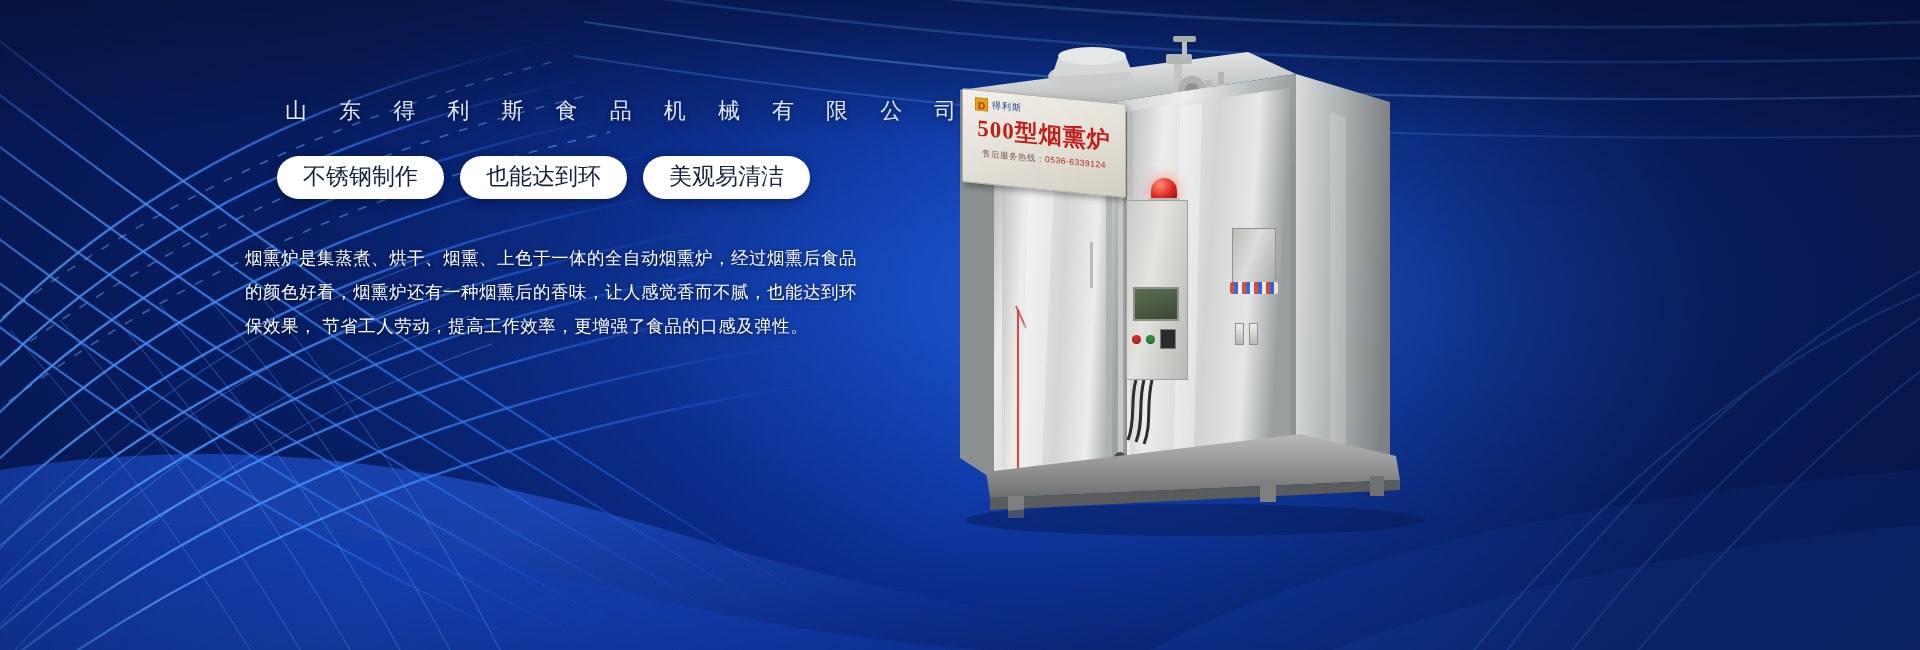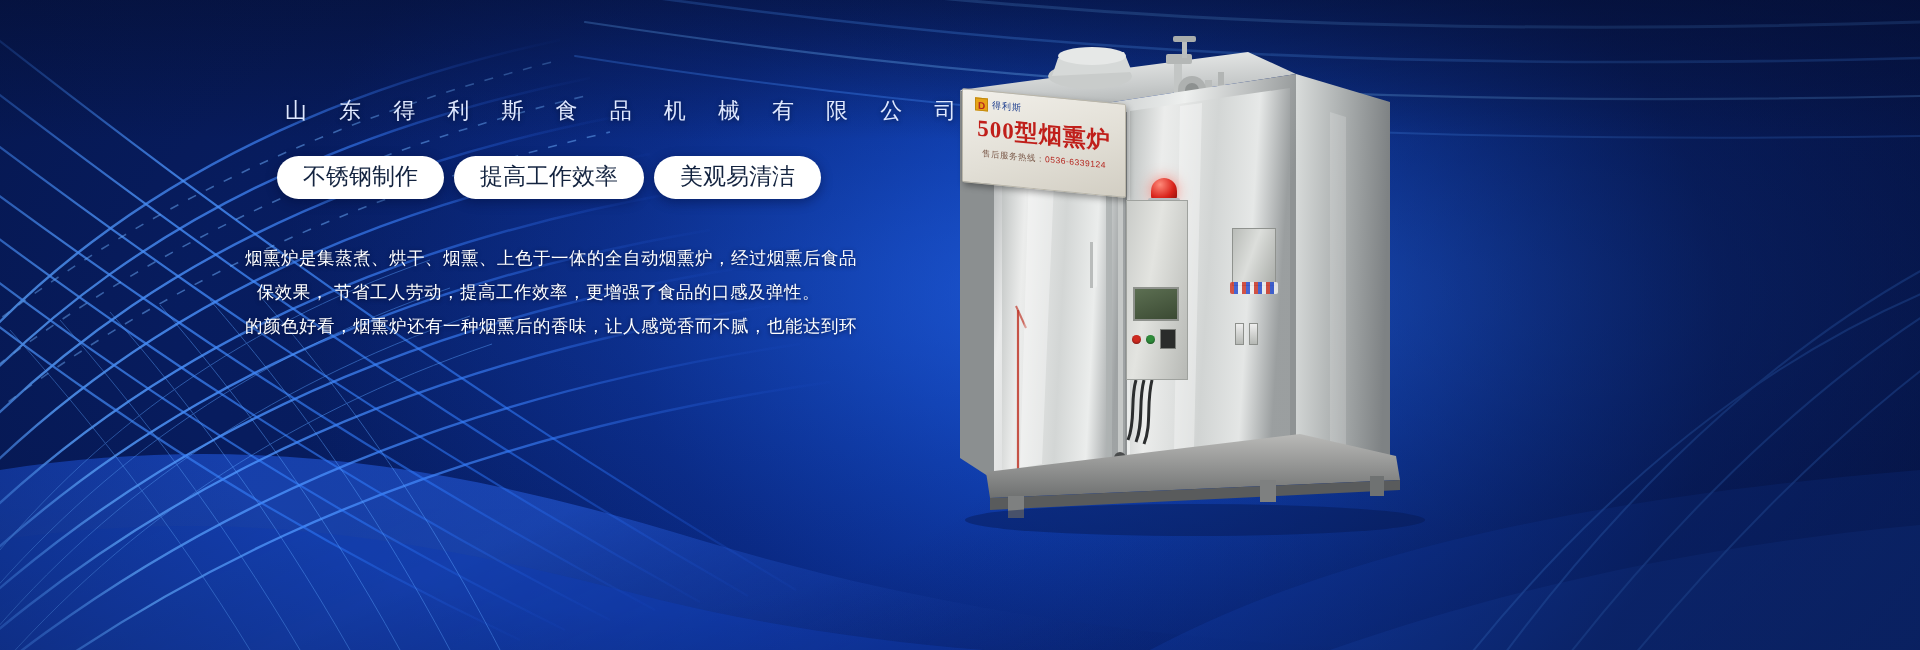--- a/index.html
+++ b/index.html
@@ -32,30 +32,30 @@
     text-align:center;padding-left:40px;margin:0 0 14px 0;
     text-shadow:0 1px 5px rgba(0,0,0,.45);font-weight:400;white-space:nowrap;
   }
   .title{
     margin:0;font-size:67px;line-height:1.05;font-weight:bold;
     color:#fbe11c;letter-spacing:4px;text-align:center;padding-left:34px;
     text-shadow:3px 4px 0 rgba(6,22,70,.55), 0 0 26px rgba(251,225,28,.25);
     white-space:nowrap;
   }
   .pills{
-    display:flex;gap:10px;margin:30px 0 0 32px;justify-content:flex-start;
+    display:flex;gap:16px;margin:30px 0 0 32px;justify-content:flex-start;
   }
   .pill{
     background:#ffffff;color:#13233f;border-radius:40px;
     padding:9px 26px 11px 26px;font-size:23px;line-height:1;
     box-shadow:0 3px 12px rgba(0,10,50,.45);white-space:nowrap;
   }
   .para{
     margin:42px 0 0 0;width:575px;color:#ffffff;font-size:17.5px;
-    line-height:1.95;letter-spacing:.5px;text-shadow:0 1px 4px rgba(2,10,40,.8);text-align:right;
+    line-height:1.95;letter-spacing:.5px;text-shadow:0 1px 4px rgba(2,10,40,.8);
   }
   .para span{display:block;white-space:nowrap;}
 
   
   .machine{position:absolute;left:930px;top:28px;width:560px;height:510px;}
   .mach-svg{position:absolute;left:0;top:0;}
   .sign{
     position:absolute;left:32px;top:68px;width:164px;height:94px;
     background:linear-gradient(160deg,#f2f0ea 0%,#e2dfd6 55%,#d2cec3 100%);
     border:1px solid #b9b5a8;border-radius:2px;
@@ -225,28 +225,28 @@
   <div class="top-glow"></div>
   <div class="vignette"></div>
 
   <div class="copy">
 
     <p class="subtitle">山 东 得 利 斯 食 品 机 械 有 限 公 司</p>
 
 
     <div class="pills">
       <div class="pill">不锈钢制作</div>
-      <div class="pill">提高工作效率</div>
+      <div class="pill">也能达到环</div>
       <div class="pill">美观易清洁</div>
     </div>
 
     <div class="para">
       <span>烟熏炉是集蒸煮、烘干、烟熏、上色于一体的全自动烟熏炉，经过烟熏后食品</span>
+      <span>的颜色好看，烟熏炉还有一种烟熏后的香味，让人感觉香而不腻，也能达到环</span>
       <span>保效果， 节省工人劳动，提高工作效率，更增强了食品的口感及弹性。</span>
-      <span>的颜色好看，烟熏炉还有一种烟熏后的香味，让人感觉香而不腻，也能达到环</span>
     </div>
   </div>
 
   <div class="machine">
 
     <svg class="mach-svg" width="560" height="510" viewBox="0 0 560 510">
       <defs>
         <linearGradient id="steelFront" x1="0" y1="0" x2="1" y2="0.2">
           <stop offset="0%" stop-color="#9fa3a4"></stop>
           <stop offset="14%" stop-color="#e9eaea"></stop>

